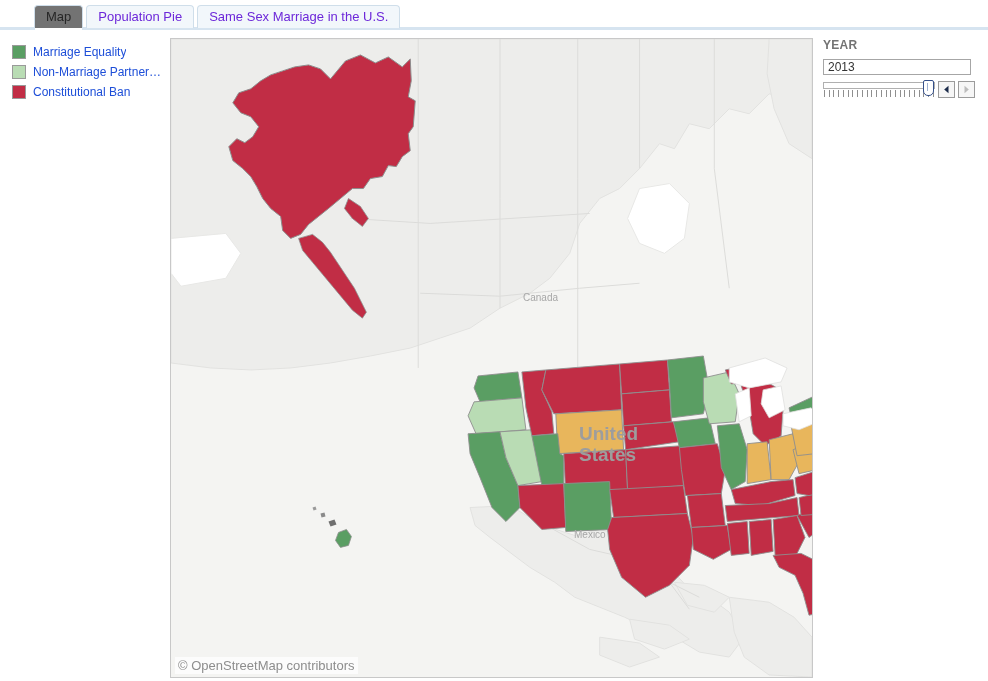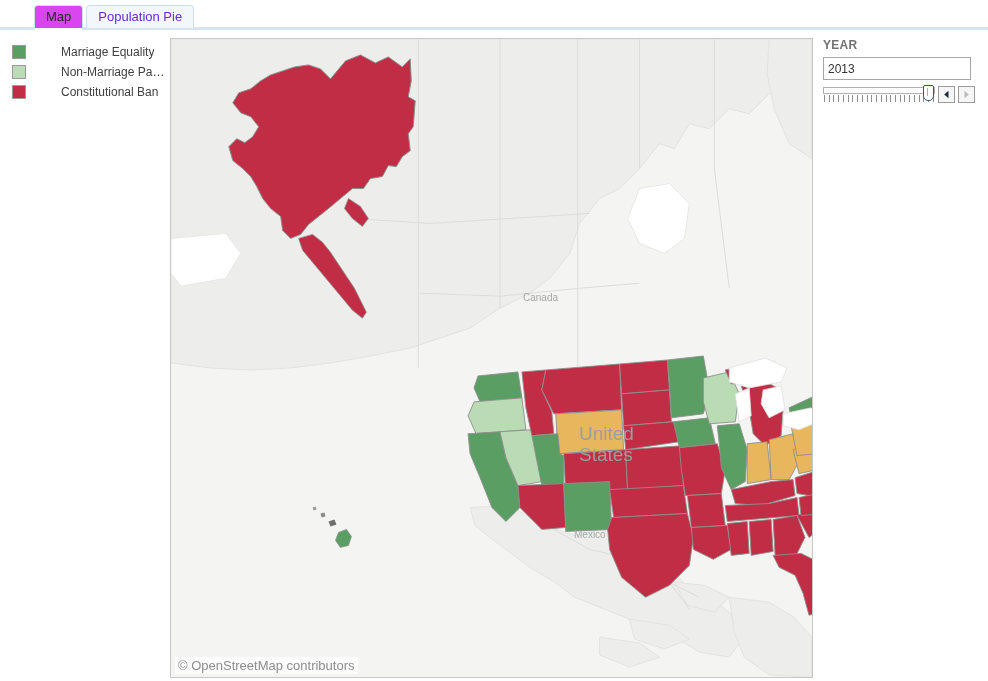--- a/index.html
+++ b/index.html
@@ -31,21 +31,21 @@
     border: 1px solid #cfdeea;
     border-bottom: none;
     border-radius: 4px 4px 0 0;
     margin-right: 3px;
     white-space: nowrap;
     cursor: pointer;
     position: relative;
   }
   .tab.active {
     color: #262626;
-    background: #d946ef;
+    background: #737373;
     border-color: #cfdeea;
     z-index: 5;
   }
   .tab.active:after {
     content: ""; position: absolute; left: 0; right: 0; bottom: -3px; height: 3px;
     background: #ffffff;
   }
 
   
   .legend {
@@ -53,22 +53,22 @@
   }
   .legend-row {
     display: flex; align-items: center; height: 20px; margin-bottom: 0px;
   }
   .swatch {
     width: 14px; height: 14px; flex: 0 0 14px;
     border: 1px solid #9a9a9a;
     margin-right: 7px;
   }
   .legend-label {
-    font-size: 12px; color: #404040; white-space: nowrap;
-    overflow: hidden; text-overflow: ellipsis; line-height: 14px; margin-left: 28px;
+    font-size: 12px; color: #1d4ed8; white-space: nowrap;
+    overflow: hidden; text-overflow: ellipsis; line-height: 14px;
   }
 
   
   .mapframe {
     position: absolute; left: 170px; top: 38px;
     width: 643px; height: 640px;
     border: 1px solid #c8c8c8;
     background: #f2f2f0;
     overflow: hidden;
   }
@@ -83,30 +83,31 @@
   .country-label {
     position: absolute;
     font-size: 10px; color: #a7a7a7;
     white-space: nowrap; pointer-events: none;
   }
   .us-label {
     position: absolute;
     font-size: 19px; color: #9d9d9d;
     line-height: 21px; text-align: left;
     pointer-events: none;
+    font-weight: bold;
   }
 
   
   .year-panel { position: absolute; left: 823px; top: 38px; width: 152px; }
   .year-title {
     font-size: 12px; font-weight: bold; color: #737373;
     letter-spacing: 0.3px; margin-bottom: 5px;
   }
   .year-input {
-    width: 148px; height: 23px;
+    width: 148px; height: 16px;
     border: 1px solid #a6a6a6; background: #ffffff;
     font-size: 12px; color: #333333;
     padding: 0 4px; line-height: 18px;
     font-family: "Liberation Sans", sans-serif;
   }
   .slider-row { display: flex; align-items: flex-start; margin-top: 6px; }
   .slider-wrap { position: relative; width: 112px; height: 18px; }
   .slider-track {
     position: absolute; left: 0; top: 1px; width: 112px; height: 7px;
     border: 1px solid #b0b0b0; background: #ffffff;
@@ -133,20 +134,21 @@
 </head>
 <body>
 
 <div id="app">
 
   <div class="tabbar">
     <div class="tabbar-underline"></div>
     <div class="tabs">
       <div class="tab active">Map</div>
       <div class="tab">Population Pie</div>
+      <div class="tab">Same Sex Marriage in the U.S.</div>
     </div>
   </div>
 
   <div class="legend">
     <div class="legend-row">
       <span class="swatch" style="background:#5a9e63"></span>
       <span class="legend-label">Marriage Equality</span>
     </div>
     <div class="legend-row">
       <span class="swatch" style="background:#b9dcb4"></span>

